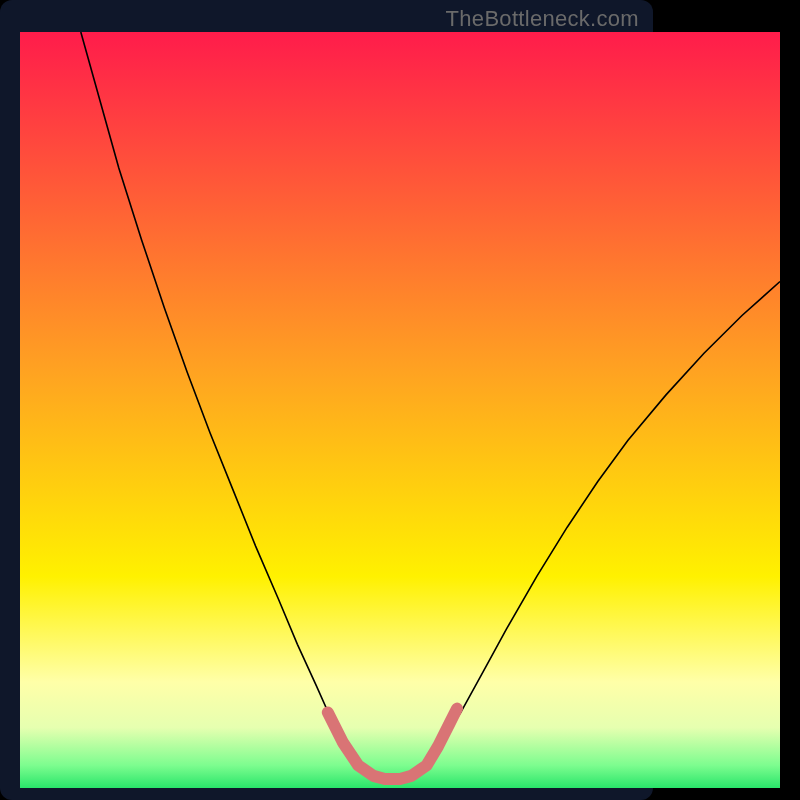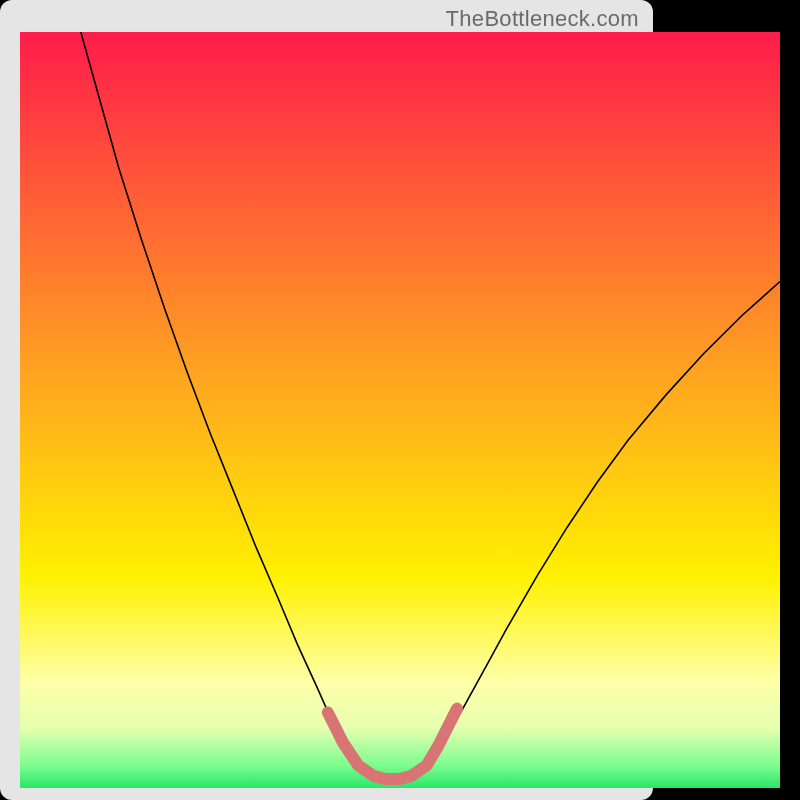--- a/index.html
+++ b/index.html
@@ -8,21 +8,21 @@
     width: 800px;
     height: 800px;
     background: #000;
     font-family: Arial, Helvetica, sans-serif;
     overflow: hidden;
   }
   .frame {
     position: relative;
     width: 653px;
     height: 800px;
-    background: #e5e5e5;
+    background: #0f172a;
     border-radius: 12px;
   }
   .watermark {
     position: absolute;
     top: 6px;
     right: 14px;
     color: #6a6a6a;
     font-size: 22px;
     font-weight: 500;
     letter-spacing: 0.3px;

